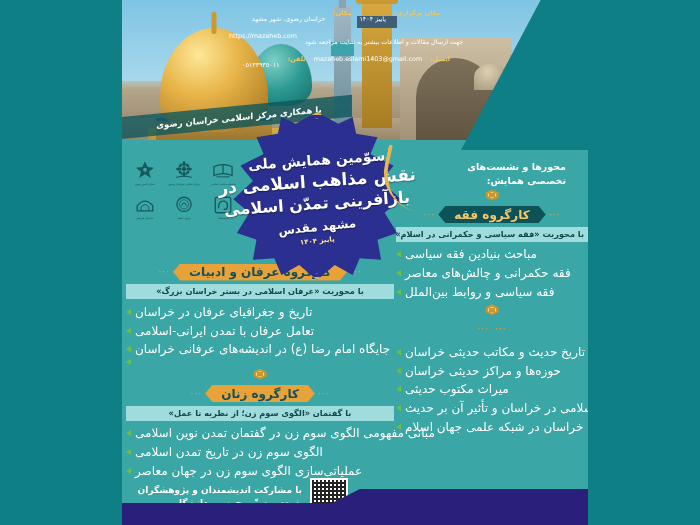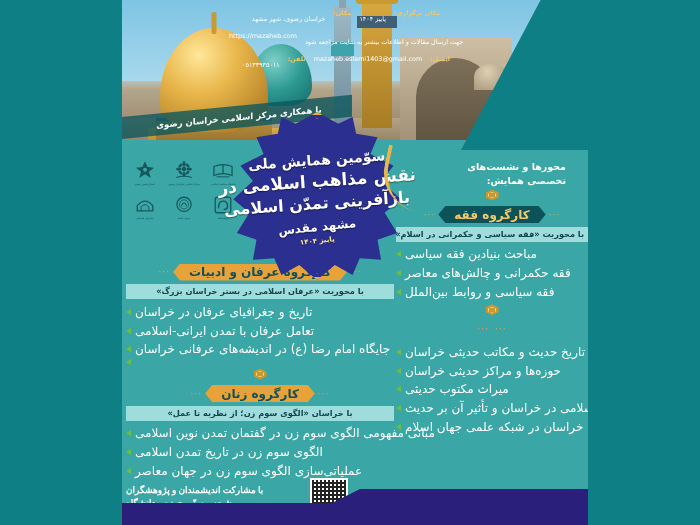--- a/index.html
+++ b/index.html
@@ -285,22 +285,21 @@
   .qr-grid{
     width:100%; height:100%;
     background-image:
       repeating-linear-gradient(90deg,#111 0 2px,transparent 2px 4px),
       repeating-linear-gradient(0deg,#111 0 2px,transparent 2px 4px);
     background-size:4px 4px;
     opacity:.92;
   }
   .participation{
     flex:1; color:#ffffff; font-size:9px; font-weight:bold; line-height:1.5;
-    text-align:left;
-    font-family:Liberation Serif, serif;
+    text-align:right;
   }
 
   
   .footer{
     position:absolute; left:122px; bottom:0; width:466px; height:36px;
     background:#2a1f7a; z-index:30;
     clip-path: polygon(0 14px, 210px 14px, 238px 0, 100% 0, 100% 100%, 0 100%);
   }
   .footer-inner{
     position:absolute; right:8px; top:2px; width:368px;
@@ -524,21 +523,21 @@
     <div class="ornament"><span class="orn-box"></span></div>
 
     <div class="sec">
       <div class="banner-wrap">
         <span class="dots">···</span>
         <div class="banner gold">
           <span class="banner-label">کارگروه زنان</span>
         </div>
         <span class="dots d2">···</span>
       </div>
-      <div class="subtitle">با خراسان «الگوی سوم زن؛ از نظریه تا عمل»</div>
+      <div class="subtitle">با گفتمان «الگوی سوم زن؛ از نظریه تا عمل»</div>
       <ul class="items">
         <li>
             <span class="txt">مبانی مفهومی الگوی سوم زن در گفتمان تمدن نوین اسلامی</span>
             <span class="bullet"></span>
           </li>
         <li>
             <span class="txt">الگوی سوم زن در تاریخ تمدن اسلامی</span>
             <span class="bullet"></span>
           </li>
         <li>

